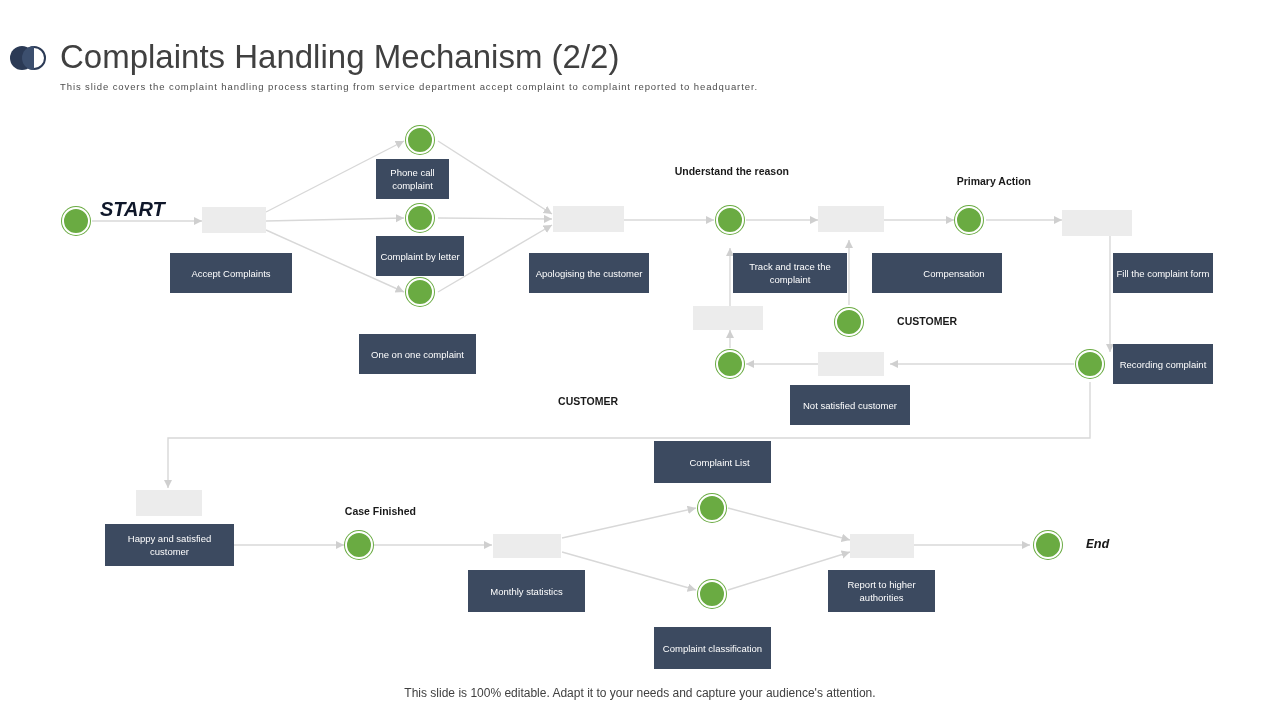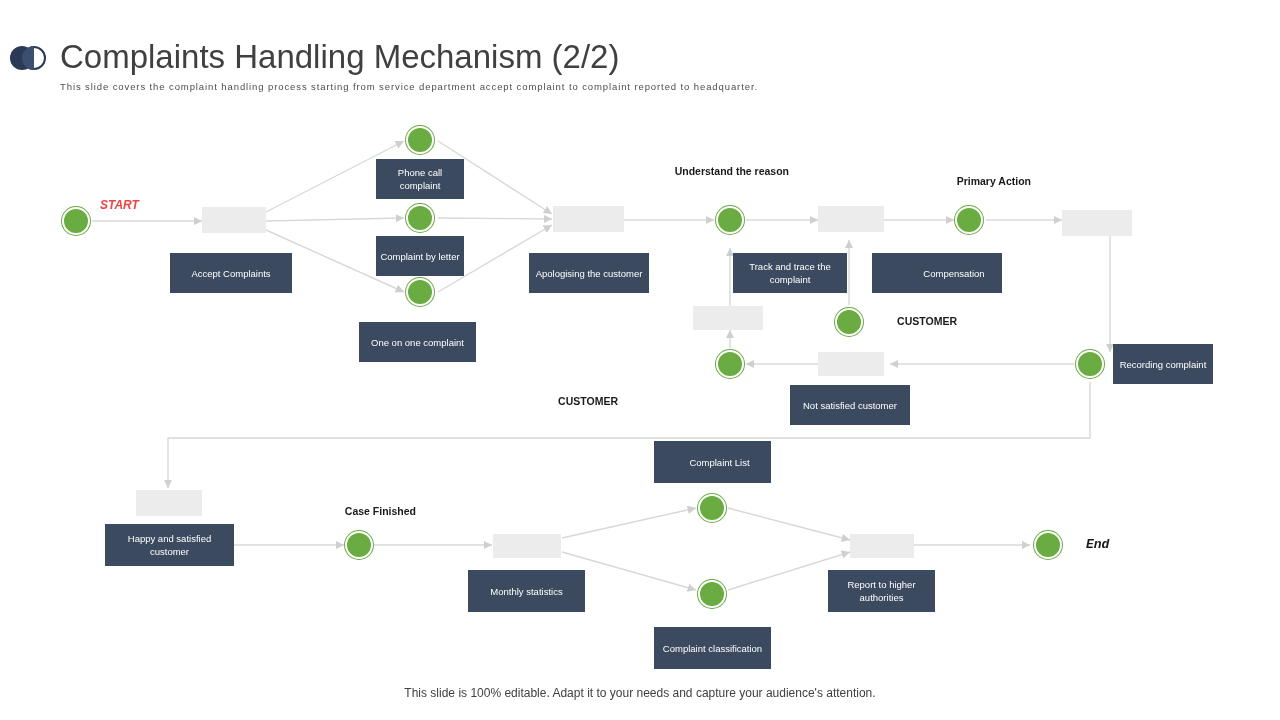--- a/index.html
+++ b/index.html
@@ -12,21 +12,21 @@
   .logo .c2{position:absolute;left:12px;top:0;width:24px;height:24px;border-radius:50%;background:#ffffff;border:2px solid #2b3a55;box-sizing:border-box;}
   .logo .c3{position:absolute;left:12px;top:0;width:12px;height:24px;background:#3c4f6e;border-top-left-radius:24px 24px;border-bottom-left-radius:24px 24px;}
   .title{position:absolute;left:60px;top:38px;font-size:33px;color:#404040;font-family:"Liberation Sans",sans-serif;font-weight:400;letter-spacing:0px;white-space:nowrap;}
   .subtitle{position:absolute;left:60px;top:81px;font-size:9.5px;color:#4d4d4d;letter-spacing:.9px;white-space:nowrap;}
 
   
   .node{position:absolute;border-radius:50%;background:#6aab42;border:2px solid #ffffff;box-shadow:0 0 0 1px #6aab42;box-sizing:border-box;}
   .gbox{position:absolute;background:#ececec;}
   .lbl{position:absolute;background:#3c4a60;color:#ffffff;font-size:9.5px;line-height:13px;text-align:center;display:flex;align-items:center;justify-content:center;box-sizing:border-box;padding:2px;}
   .txt{position:absolute;font-size:10.5px;color:#1a1a1a;font-weight:bold;text-align:right;line-height:14px;}
-  .start{position:absolute;font-size:12px;color:#ef4444;font-weight:bold;font-style:italic;}
+  .start{position:absolute;font-size:20px;color:#0f172a;font-weight:bold;font-style:italic;}
   .endtxt{position:absolute;font-size:13px;color:#1a1a1a;font-weight:bold;font-style:italic;font-family:Liberation Mono, monospace;}
   svg.edges{position:absolute;left:0;top:0;width:1280px;height:720px;pointer-events:none;}
 
   .footer{position:absolute;left:0;top:686px;width:1280px;text-align:center;font-size:12px;color:#404040;}
   .pageno{position:absolute;right:22px;top:690px;font-size:10px;color:#808080;margin-top:31px;}
 </style>
 </head>
 <body>
 
 <div class="slide">
@@ -93,41 +93,42 @@
     </g>
   </svg>
 
   <div class="start" style="left:100px;top:198px;">START</div>
   <div class="node" style="left:62px;top:207px;width:28px;height:28px;"></div>
 
   <div class="gbox" style="left:202px;top:207px;width:64px;height:26px;"></div>
   <div class="lbl" style="left:170px;top:253px;width:122px;height:40px;">Accept Complaints</div>
 
   <div class="node" style="left:406px;top:126px;width:28px;height:28px;"></div>
-  <div class="lbl" style="left:376px;top:159px;width:88px;height:40px;">Phone call complaint</div>
+  <div class="lbl" style="left:376px;top:159px;width:73px;height:40px;">Phone call complaint</div>
 
   <div class="node" style="left:406px;top:204px;width:28px;height:28px;"></div>
   <div class="lbl" style="left:376px;top:236px;width:88px;height:40px;">Complaint by letter</div>
 
   <div class="node" style="left:406px;top:278px;width:28px;height:28px;"></div>
-  <div class="lbl" style="left:359px;top:322px;width:117px;height:40px;">One on one complaint</div>
+  <div class="lbl" style="left:359px;top:334px;width:117px;height:40px;">One on one complaint</div>
 
   <div class="gbox" style="left:553px;top:206px;width:71px;height:26px;"></div>
   <div class="lbl" style="left:529px;top:253px;width:120px;height:40px;">Apologising the customer</div>
 
   <div class="txt" style="left:667px;top:164px;width:122px;">Understand the reason</div>
   <div class="node" style="left:716px;top:206px;width:28px;height:28px;"></div>
   <div class="lbl" style="left:733px;top:253px;width:114px;height:40px;">Track and trace the complaint</div>
 
   <div class="gbox" style="left:818px;top:206px;width:66px;height:26px;"></div>
   <div class="txt" style="left:909px;top:174px;width:122px;">Primary Action</div>
   <div class="node" style="left:955px;top:206px;width:28px;height:28px;"></div>
   <div class="lbl" style="left:872px;top:253px;width:130px;height:40px;padding-left:36px;">Compensation</div>
 
   <div class="gbox" style="left:1062px;top:210px;width:70px;height:26px;"></div>
+  <div class="lbl" style="left:1113px;top:253px;width:100px;height:40px;">Fill the complaint form</div>
 
   <div class="gbox" style="left:693px;top:306px;width:70px;height:24px;"></div>
   <div class="node" style="left:835px;top:308px;width:28px;height:28px;"></div>
   <div class="txt" style="left:875px;top:314px;width:82px;">CUSTOMER</div>
 
   <div class="node" style="left:716px;top:350px;width:28px;height:28px;"></div>
   <div class="gbox" style="left:818px;top:352px;width:66px;height:24px;"></div>
   <div class="lbl" style="left:790px;top:385px;width:120px;height:40px;">Not satisfied customer</div>
 
   <div class="node" style="left:1076px;top:350px;width:28px;height:28px;"></div>

